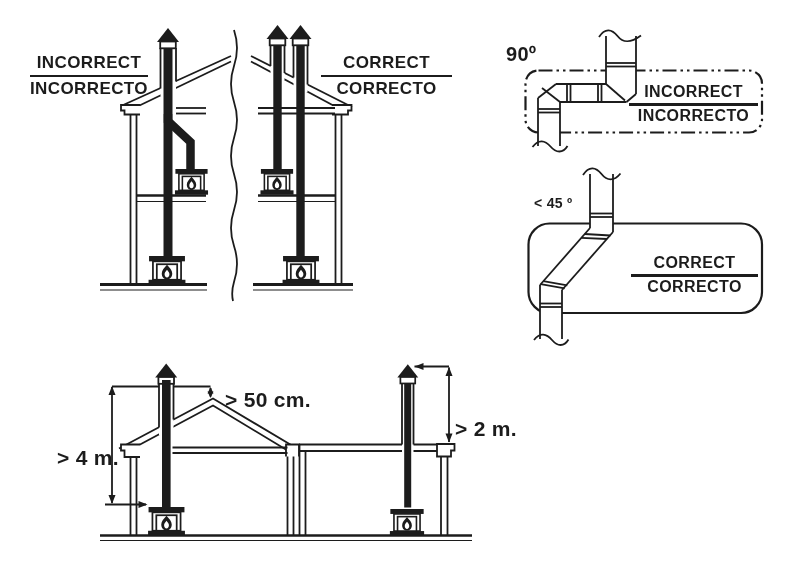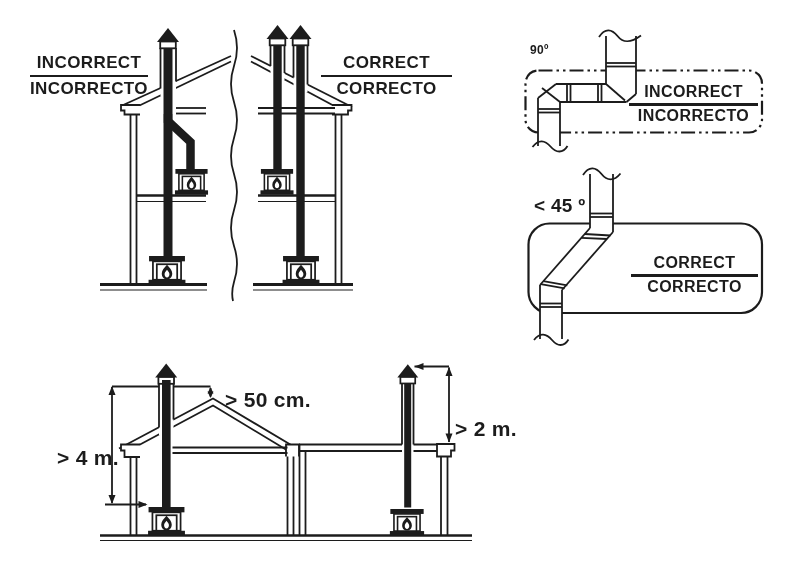--- a/index.html
+++ b/index.html
@@ -208,29 +208,29 @@
   <span class="rule"></span>
   <span>INCORRECTO</span>
 </div>
 
 <div class="lbl-stack" style="left:321px;top:54px;width:131px">
   <span>CORRECT</span>
   <span class="rule"></span>
   <span>CORRECTO</span>
 </div>
 
-<div class="lbl-single" style="left:530px;top:43px;font-size:12px">90º</div>
+<div class="lbl-single" style="left:506px;top:43px;font-size:20px">90º</div>
 
 <div class="lbl-stack small" style="left:629px;top:84px;width:129px">
   <span>INCORRECT</span>
   <span class="rule"></span>
   <span>INCORRECTO</span>
 </div>
 
-<div class="lbl-single" style="left:534px;top:195px;font-size:19px">&lt; 45 º</div>
+<div class="lbl-single" style="left:534px;top:195px;font-size:14px">&lt; 45 º</div>
 
 <div class="lbl-stack small" style="left:631px;top:255px;width:127px">
   <span>CORRECT</span>
   <span class="rule"></span>
   <span>CORRECTO</span>
 </div>
 
 <div class="lbl-single" style="left:225px;top:388px">&gt; 50 cm.</div>
 
 <div class="lbl-single" style="left:57px;top:446px">&gt; 4 m.</div>

